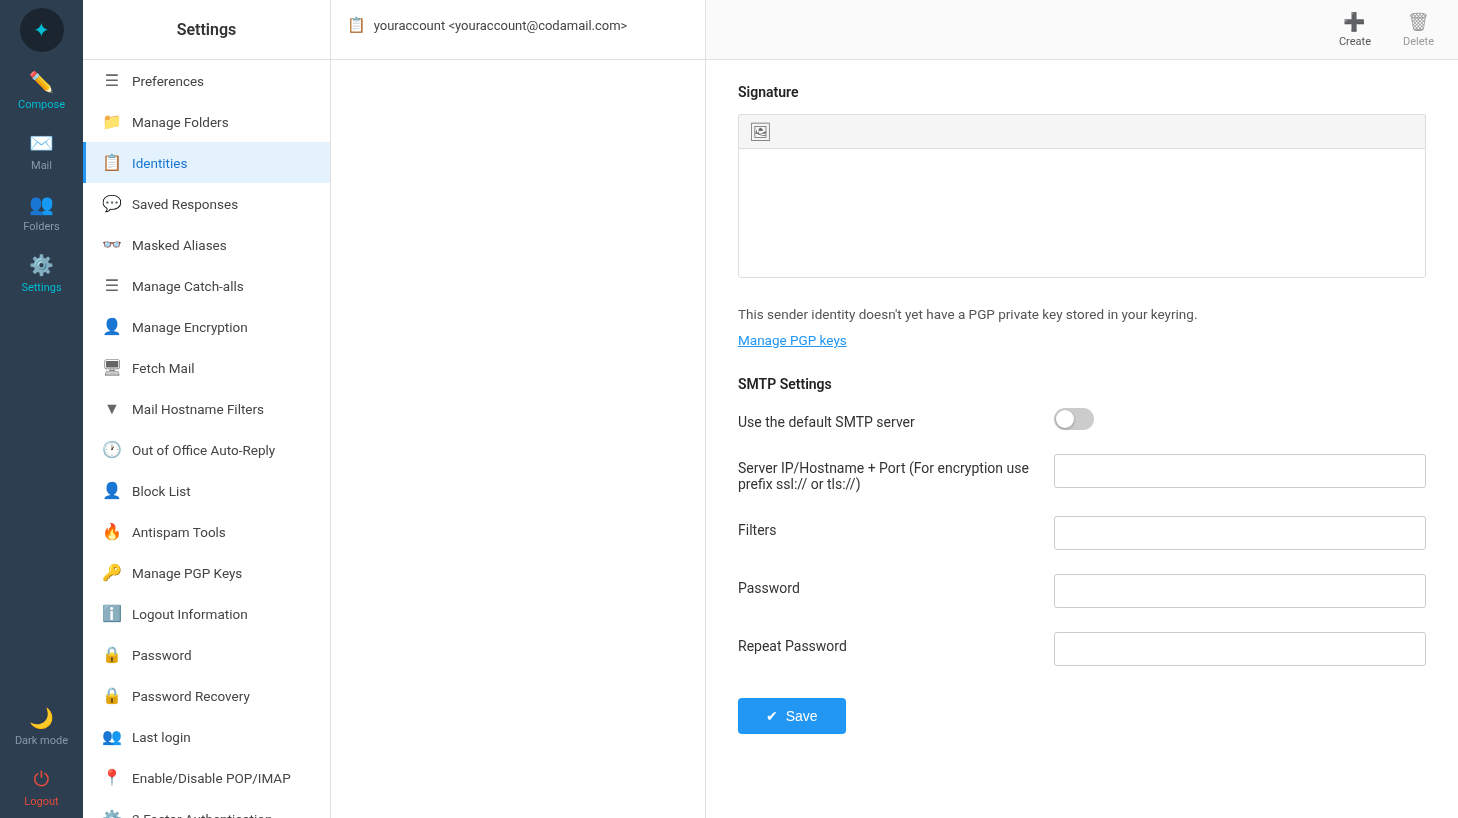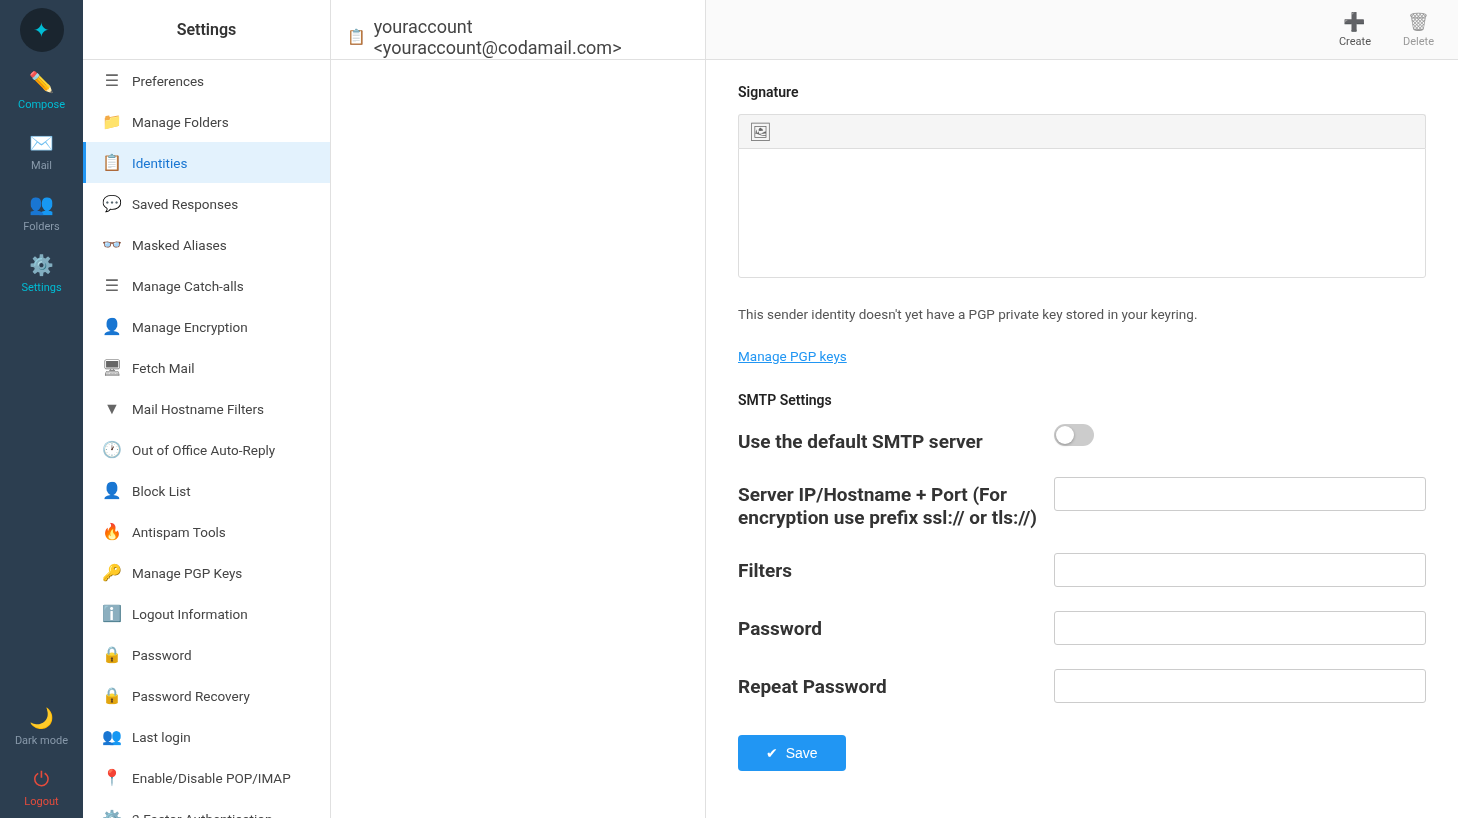--- a/index.html
+++ b/index.html
@@ -168,39 +168,38 @@
     }
     .signature-body {
       border: 1px solid #ddd;
       min-height: 130px;
       border-radius: 0 0 3px 3px;
       background: #fff;
     }
 
     
     .encryption-section { margin-top: 28px; }
-    .encryption-desc { color: #555; font-size: 13.5px; margin-bottom: 26px; margin-top: 8px; }
+    .encryption-desc { color: #555; font-size: 13.5px; margin-bottom: 10px; margin-top: 8px; }
     .link-blue { color: #2196f3; cursor: pointer; font-size: 13.5px; }
 
     
     .smtp-section { margin-top: 28px; }
     .form-row {
       display: flex;
       align-items: flex-start;
       gap: 16px;
       margin-top: 16px;
       padding-bottom: 8px;
     }
     .form-label {
       width: 300px;
-      font-size: 19px;
+      font-size: 14px;
       color: #333;
       flex-shrink: 0;
       padding-top: 6px;
-      font-weight: bold;
     }
     .form-control {
       flex: 1;
       height: 34px;
       border: 1px solid #ccc;
       border-radius: 3px;
       padding: 0 10px;
       font-size: 13px;
       outline: none;
     }
@@ -361,21 +360,21 @@
       <span class="menu-icon">⚙️</span>
       <span>2-Factor Authentication</span>
     </div>
   </div>
 </div>
 
 <div class="middle-panel">
   <div class="middle-panel-header">
     <div class="account-row">
       <span class="acct-icon">📋</span>
-      <span style="font-size:18px;color:#444;">youraccount &lt;youraccount@codamail.com&gt;</span>
+      <span style="font-size:13px;color:#444;">youraccount &lt;youraccount@codamail.com&gt;</span>
     </div>
   </div>
 </div>
 
 <div class="main-content">
   <div class="main-toolbar">
     <div class="toolbar-btn">
       <span class="tb-icon">➕</span>
       <span>Create</span>
     </div>

